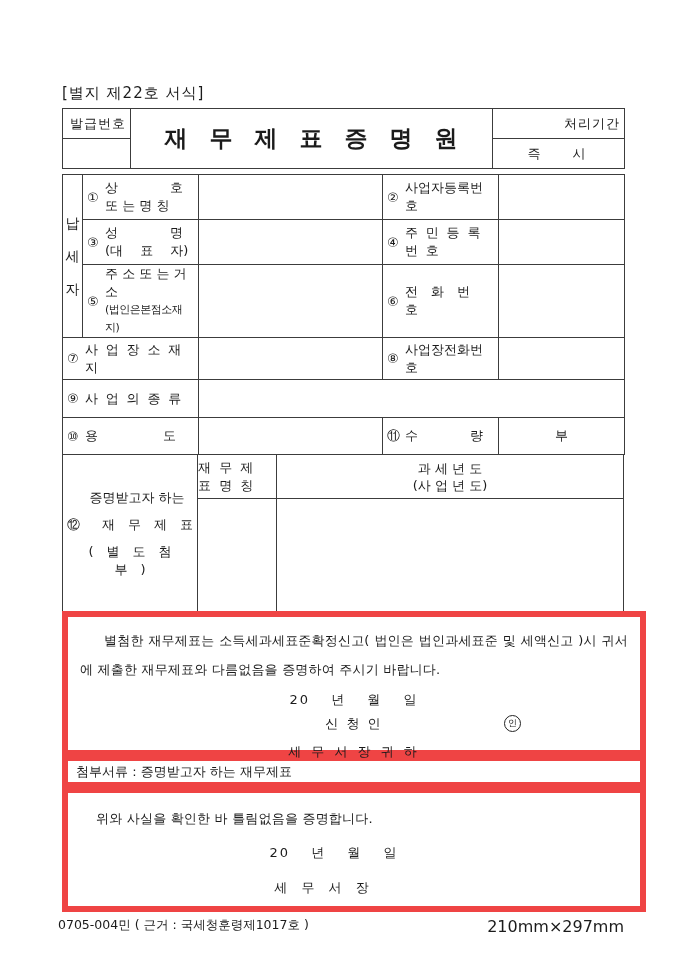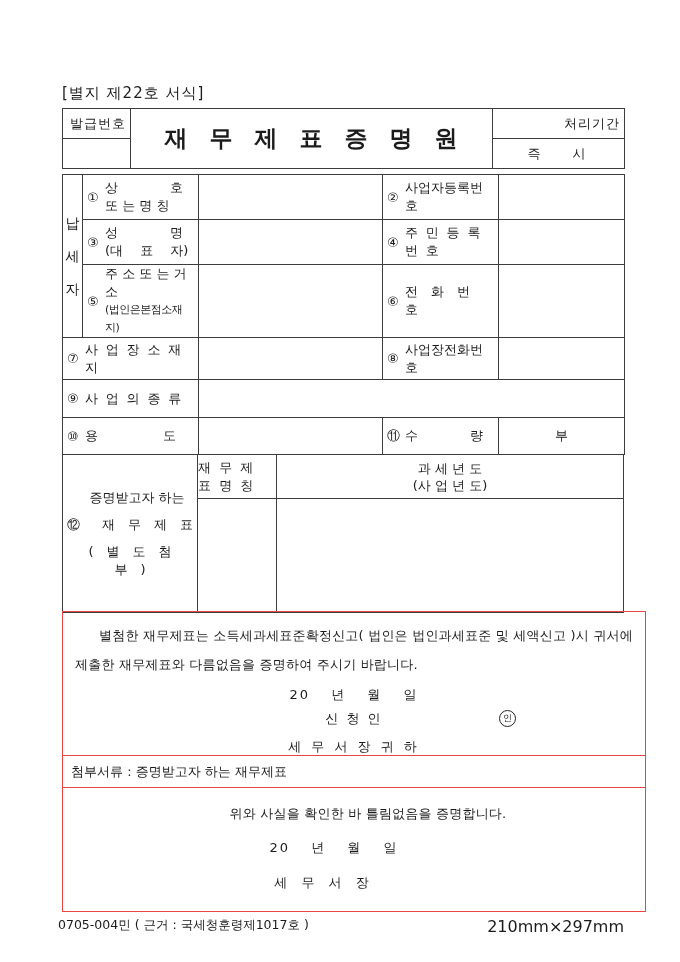--- a/index.html
+++ b/index.html
@@ -56,40 +56,40 @@
   .g12-line2 { display: flex; align-items: center; }
   .g12-line2 .txt { flex: 1; text-align: right; white-space: pre-wrap; }
   .g12-line3 { text-align: center; white-space: pre-wrap; }
   .g-yearhdr {
     display: flex; flex-direction: column; align-items: center;
     justify-content: center; white-space: pre-line; line-height: 17px; text-align: center;
   }
   .g-namehdr { display: flex; align-items: center; justify-content: center; letter-spacing: 2px; }
 
   
-  .sec { margin-top: -1px; width: 584px; border: 1px solid #ef4444; font-size: 13px; }
+  .sec { margin-top: -1px; width: 584px; border: 6px solid #ef4444; font-size: 13px; }
   .sec-statement { height: 145px; position: relative; padding-top: 9px; }
   .stmt-body {
     padding: 0 12px; text-indent: 24px; line-height: 29px;
     text-align: justify; letter-spacing: 0.2px; white-space: normal;
   }
   .stmt-date { text-align: center; margin-top: 7px; white-space: pre-wrap; letter-spacing: 2px; }
   .stmt-applicant { text-align: center; margin-top: 6px; letter-spacing: 2px; position: relative; }
   .seal-circle {
     position: absolute; left: 436px; top: 0;
     width: 17px; height: 17px; border: 1px solid #222; border-radius: 50%;
     display: inline-flex; align-items: center; justify-content: center;
     font-size: 9px; letter-spacing: 0;
   }
   .stmt-recipient { text-align: center; margin-top: 10px; letter-spacing: 3px; }
 
   .sec-attach { height: 33px; display: flex; align-items: center; padding-left: 8px; }
 
   .sec-cert { height: 125px; padding-top: 17px; }
-  .cert-body { padding-left: 28px; letter-spacing: 0.2px; text-align: center; }
+  .cert-body { padding-left: 28px; letter-spacing: 0.2px; }
   .cert-date { text-align: center; margin-top: 16px; white-space: pre-wrap; letter-spacing: 2px; padding-right: 40px; }
   .cert-signer { text-align: center; margin-top: 17px; letter-spacing: 5px; padding-right: 60px; }
 
   .footer-row {
     margin-top: 5px; display: flex; justify-content: space-between;
     font-size: 12.5px; width: 566px; margin-left: -4px;
   }
   .footer-right { font-size: 16px; }
 </style>
 </head>

